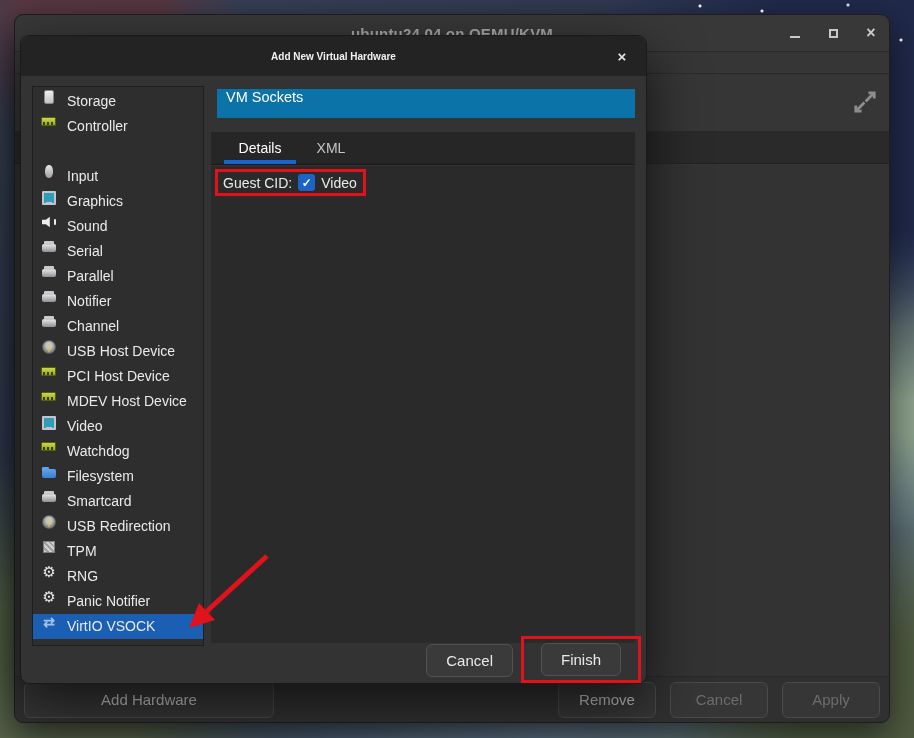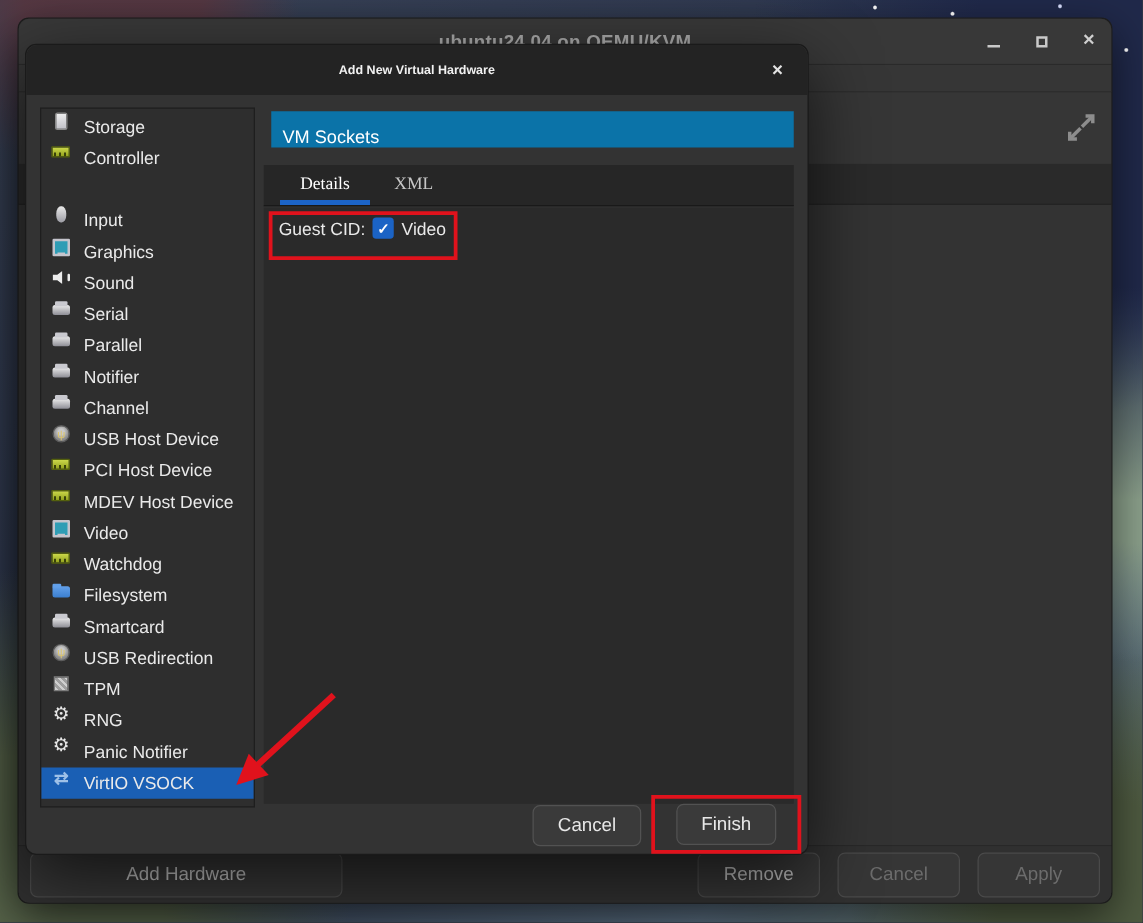--- a/index.html
+++ b/index.html
@@ -91,32 +91,32 @@
   .ic-folder::before{content:"";position:absolute;left:1px;right:1px;top:5px;bottom:2px;
       background:linear-gradient(#62a0ea,#3b7fd0);border-radius:1px 2px 2px 2px;}
   .ic-folder::after{content:"";position:absolute;left:1px;top:3px;width:7px;height:3px;background:#62a0ea;border-radius:1px 1px 0 0;}
   .ic-chip::before{content:"";position:absolute;inset:2px;border:1px solid #7c7c7c;
       background:repeating-linear-gradient(45deg,#cfcfcf 0 2px,#9f9f9f 2px 4px);}
   .ic-gear{font-size:15px;color:#e8e8e8;}
   .ic-vsock{font-size:14px;color:#9ec1e8;font-weight:bold;}
 
   
   .panel-header{position:absolute;left:196px;top:53px;width:418px;height:29px;background:var(--hdrblue);
-    color:#ffffff;font-size:14.5px;display:flex;align-items:flex-end;padding-left:9px;}
+    color:#ffffff;font-size:14.5px;display:flex;align-items:flex-start;padding-left:9px;}
   .tabbar{position:absolute;left:190px;top:96px;width:424px;height:33px;background:#262626;
     border-bottom:1px solid #191919;display:flex;padding-left:13px;}
   .tab{position:relative;height:100%;display:flex;align-items:center;justify-content:center;
-    font-size:14px;color:#c6c6c6;font-family:Liberation Serif, serif;}
+    font-size:14px;color:#c6c6c6;}
   .tab:first-child{width:72px;}
   .tab + .tab{width:50px;margin-left:10px;}
   .tab.active{color:#ffffff;}
   .tab.active::after{content:"";position:absolute;left:0;right:0;bottom:0;height:4px;background:var(--underline);}
   .panel-content{position:absolute;left:190px;top:130px;width:424px;height:477px;background:#2a2a2a;}
   .guest-row{position:absolute;left:4px;top:3px;display:inline-flex;align-items:center;gap:6px;
-    border:3px solid var(--red);padding:2px 6px 14px 5px;}
+    border:3px solid var(--red);padding:2px 6px 2px 5px;}
   .guest-label{font-size:14px;color:#eaeaea;}
   .checkbox{width:17px;height:17px;background:var(--cbblue);border-radius:3px;display:flex;align-items:center;
     justify-content:center;color:#fff;font-size:12px;font-weight:bold;}
   .cb-label{font-size:14px;color:#eaeaea;}
 
   .dlg-actions{position:absolute;left:0;right:0;bottom:0;height:46px;display:flex;align-items:center;
     justify-content:flex-end;gap:8px;padding-right:5px;}
   .btn{height:33px;background:#3a3a3a;border:1px solid #525252;border-radius:6px;color:#e8e8e8;
     font-size:15px;padding:0 19px;display:flex;align-items:center;justify-content:center;}
   .annot-finish{border:3px solid var(--red);padding:4px 17px;display:flex;margin-bottom:2px;}

